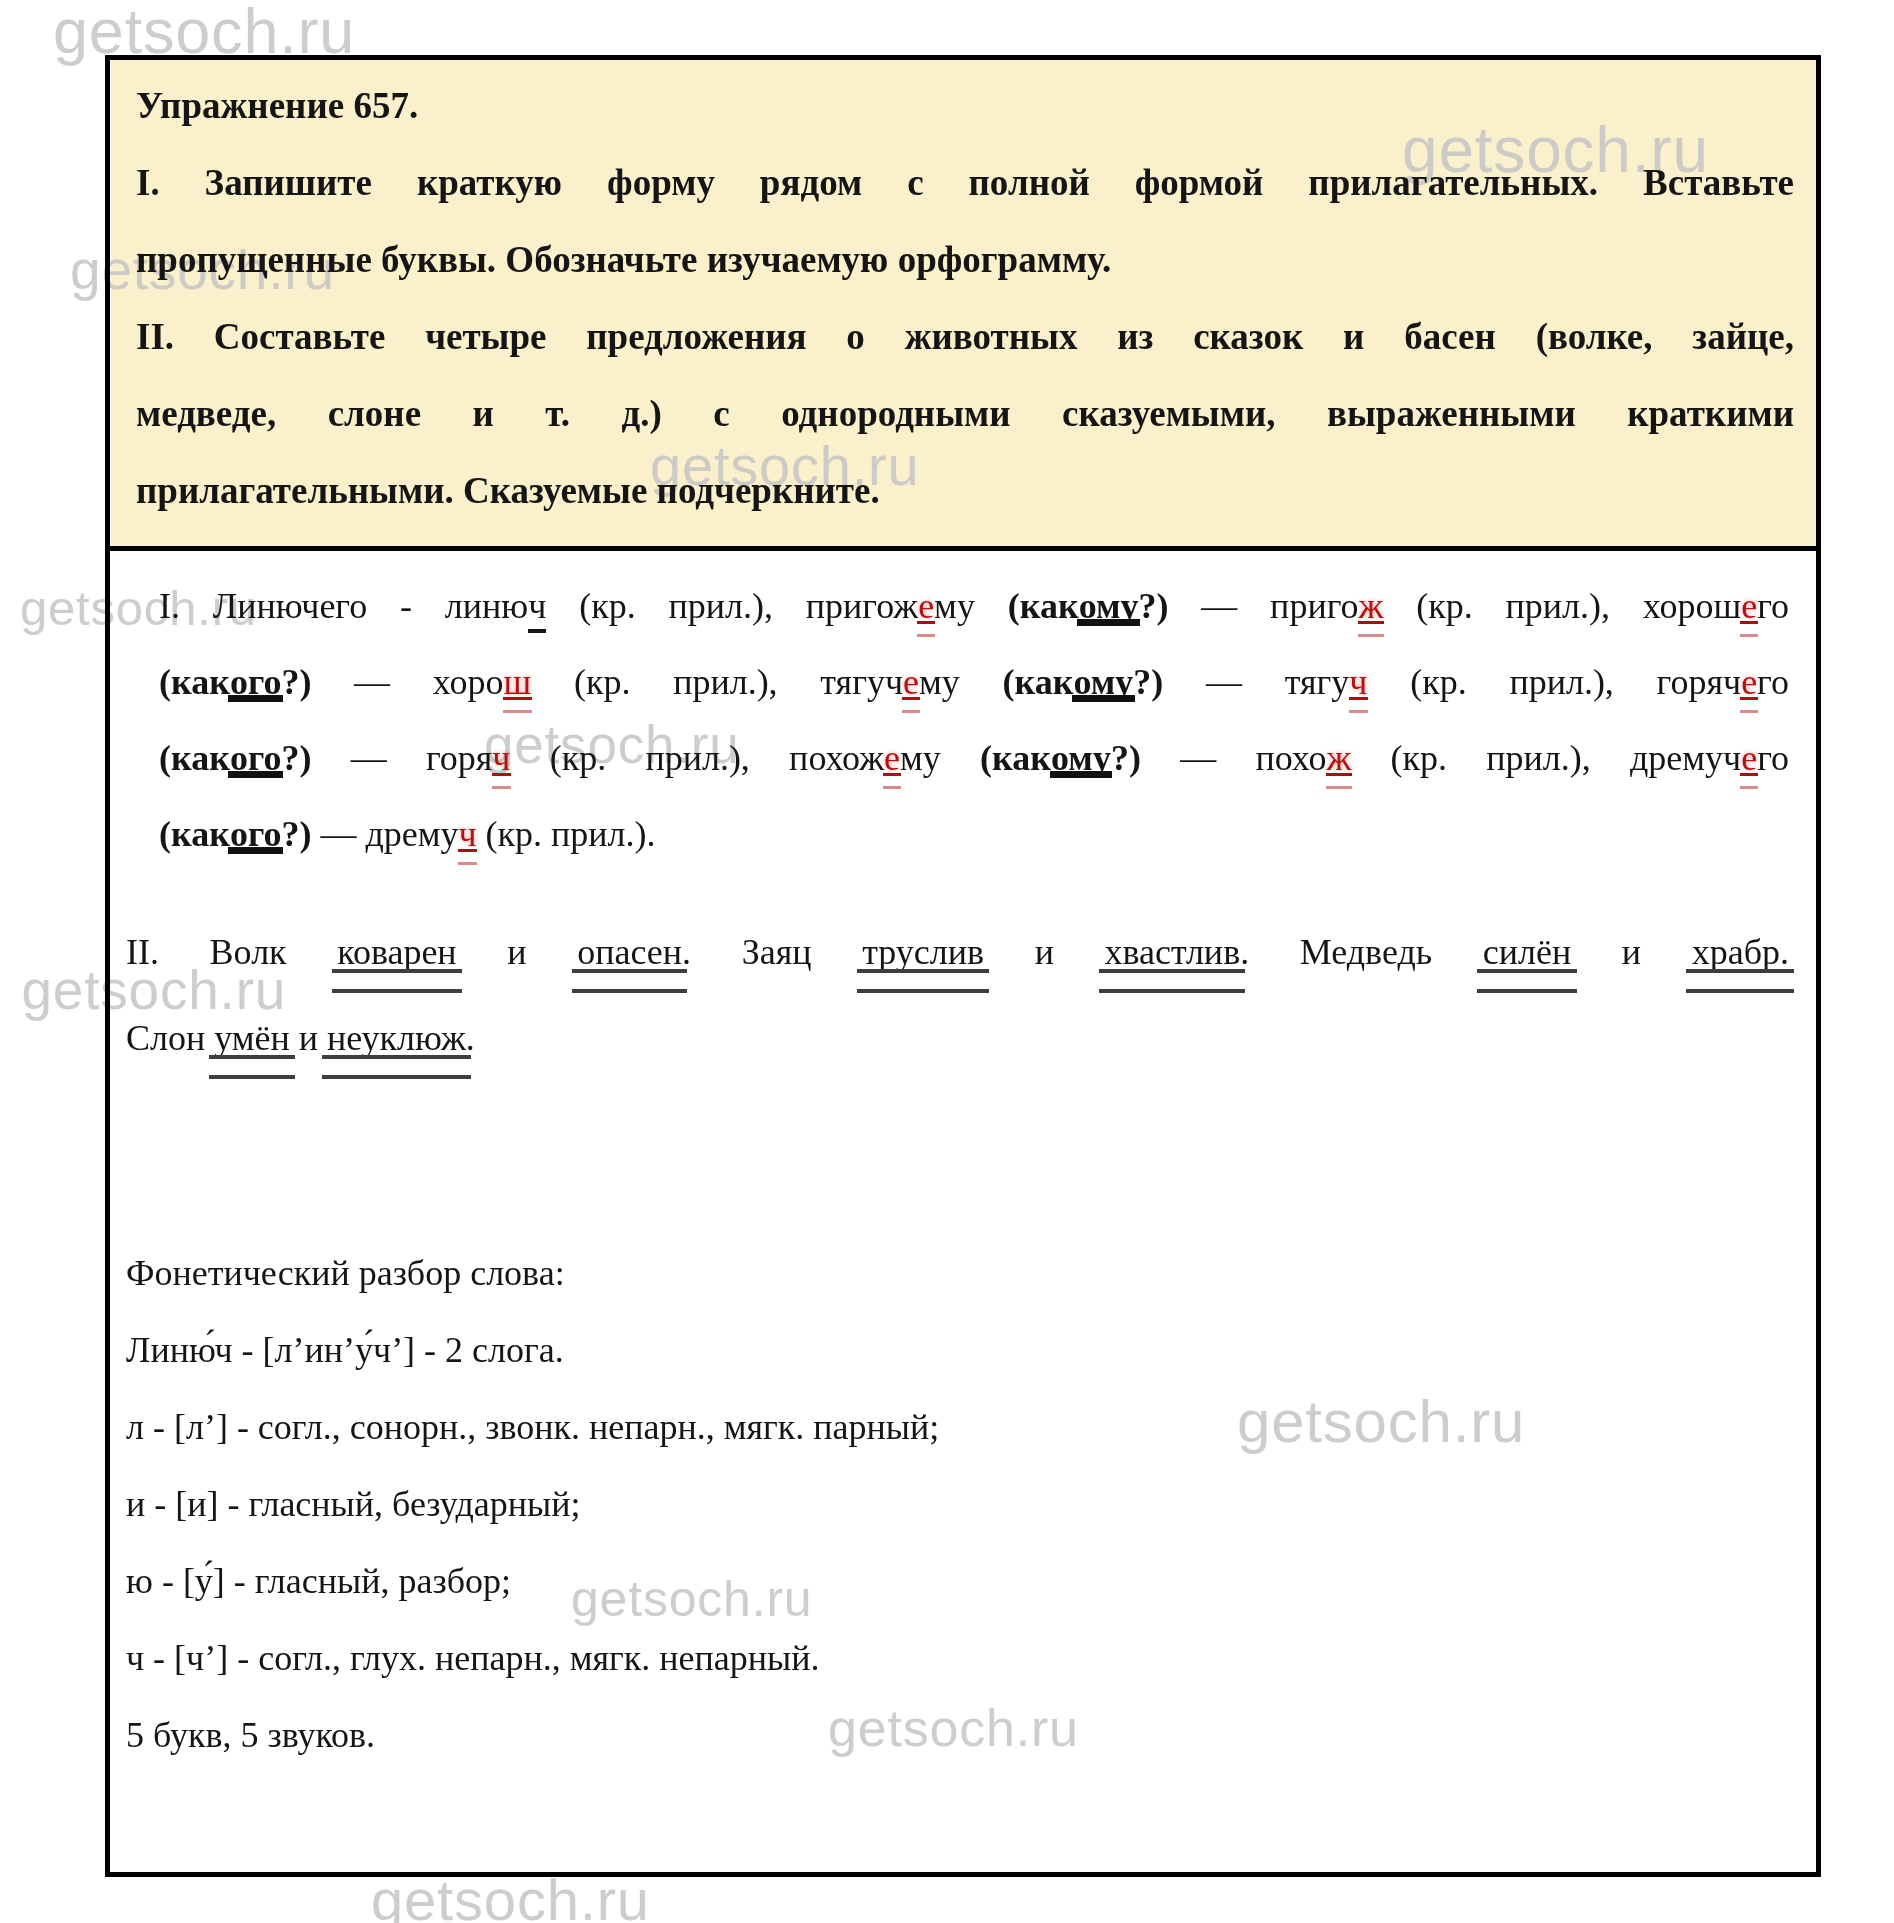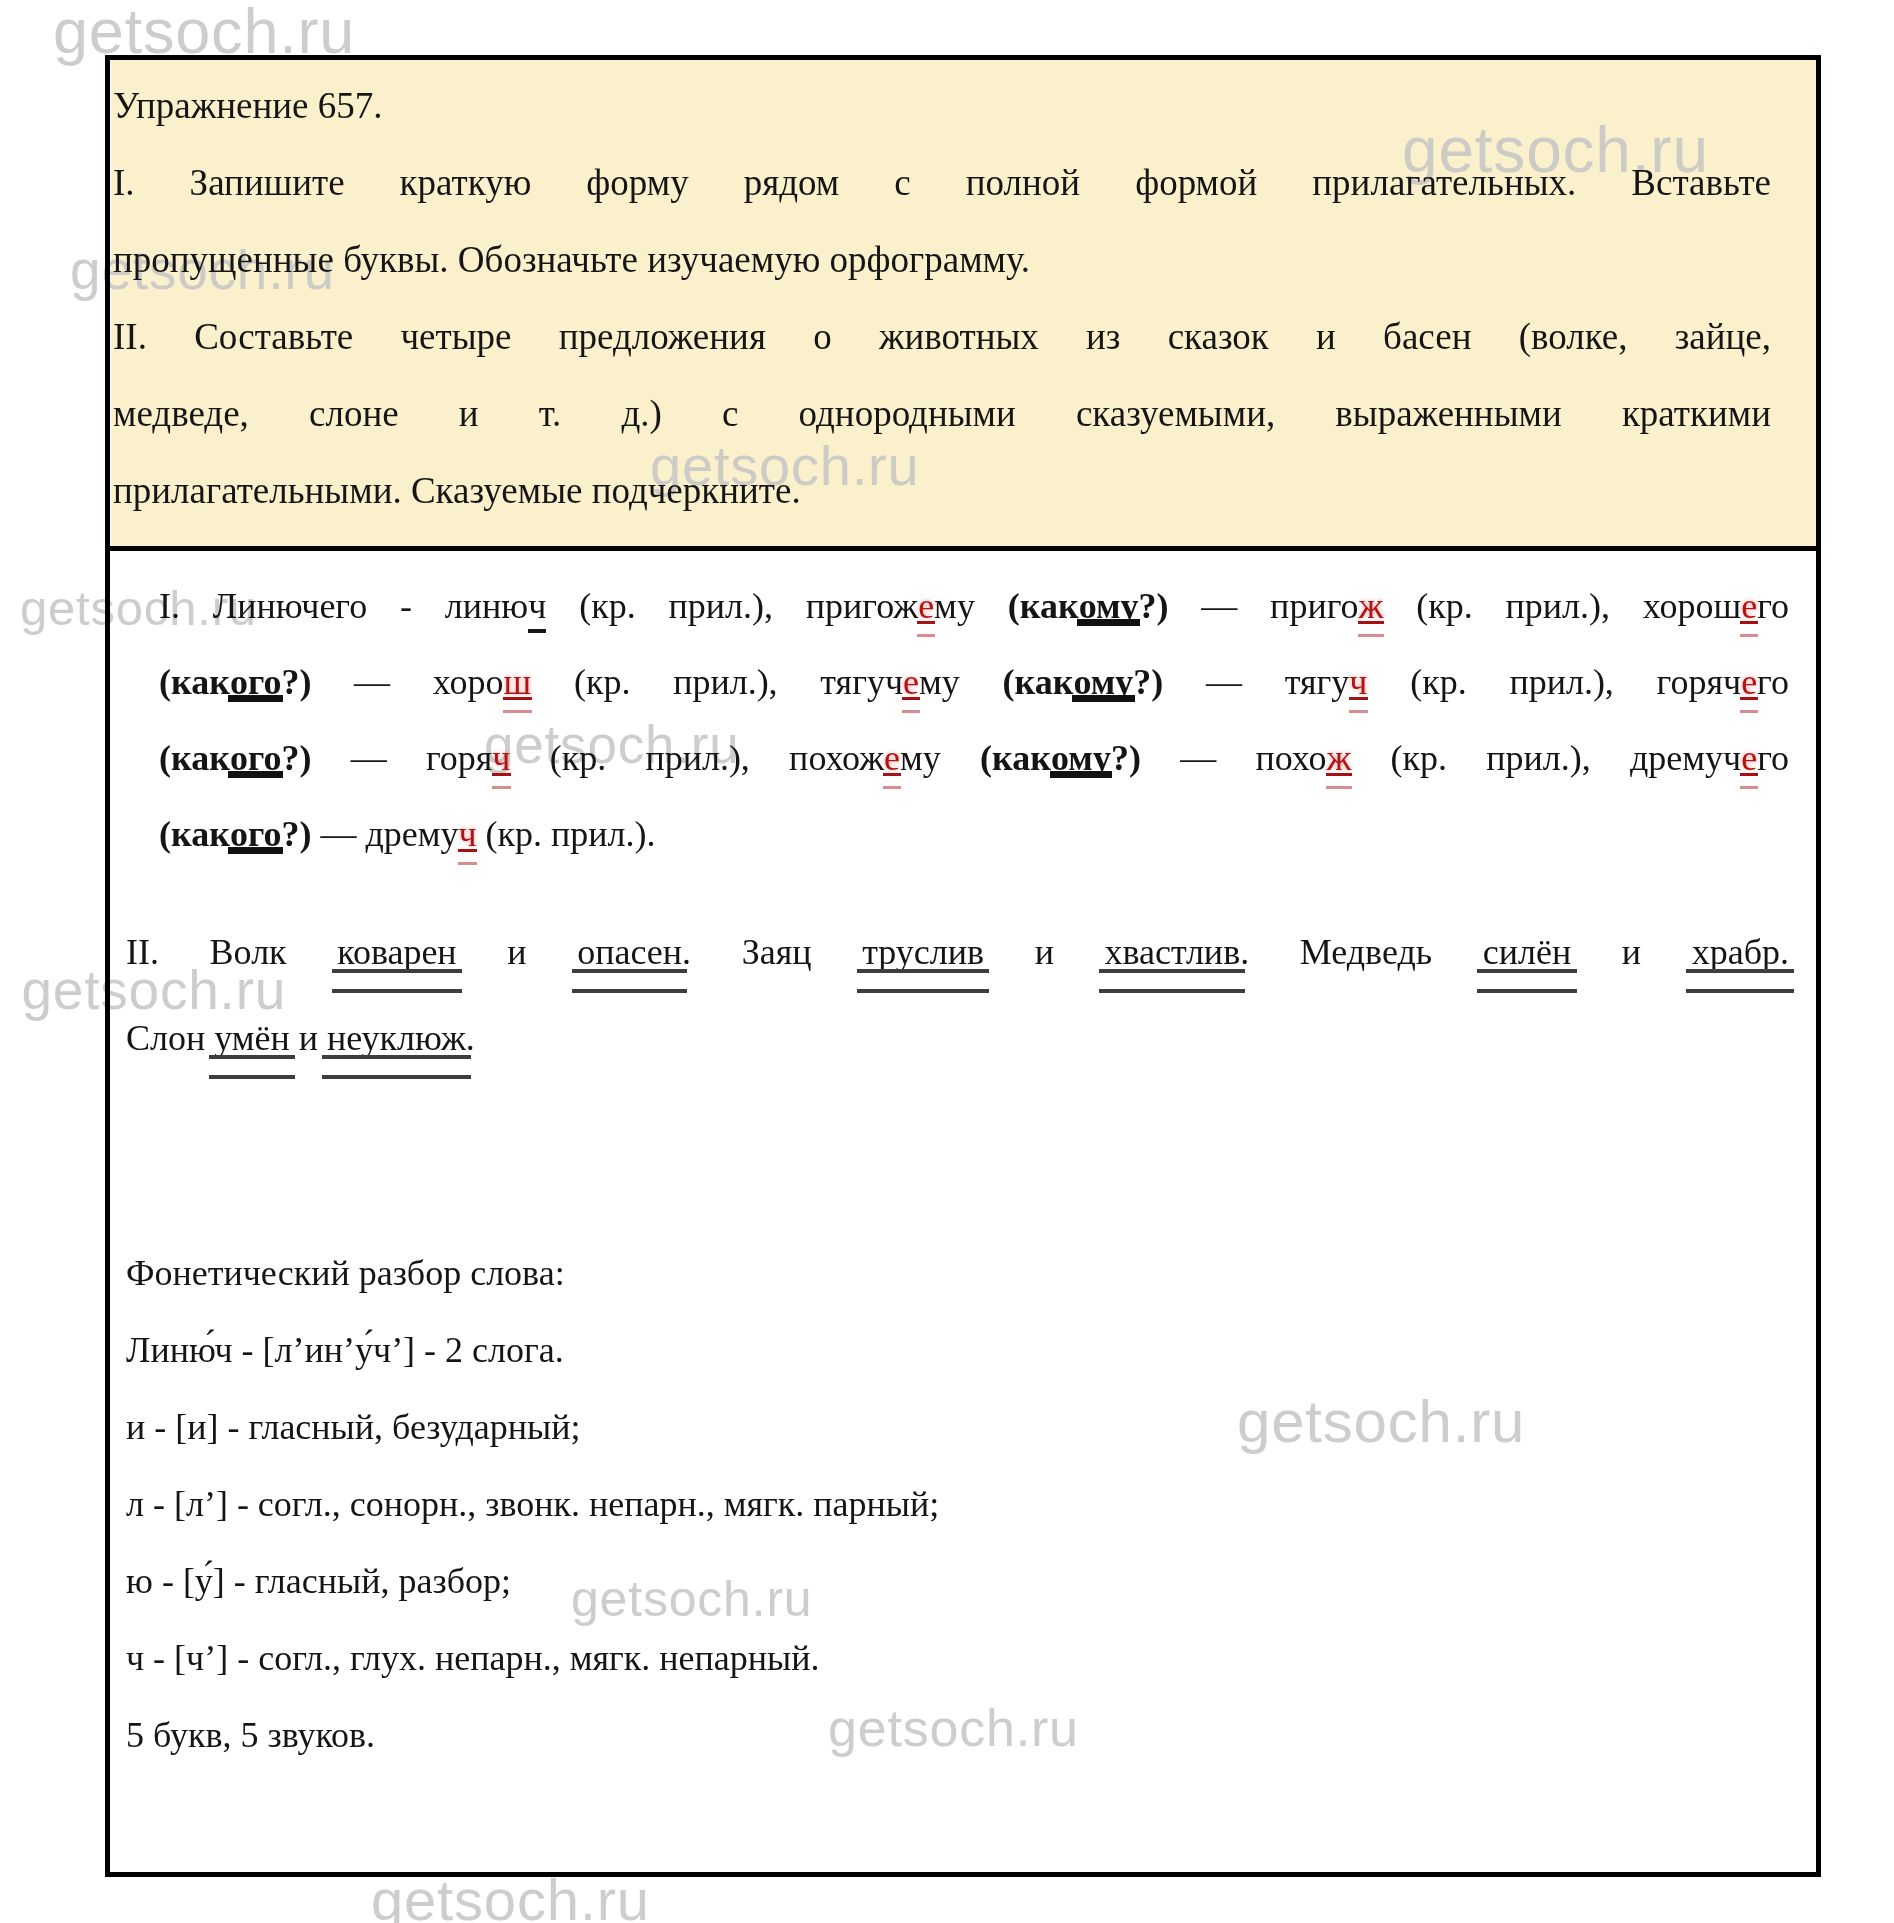--- a/index.html
+++ b/index.html
@@ -10,21 +10,21 @@
     color:#151515;
   }
   
   .bg-header{position:absolute;left:111px;top:60px;width:1705px;height:486px;background:#FBF0CC;z-index:0;}
   .wm{position:absolute;z-index:1;color:#c5c5c5;opacity:.85;font-family:"Liberation Sans",sans-serif;font-weight:400;letter-spacing:0.8px;white-space:nowrap;}
   .frame{position:absolute;left:105px;top:55px;width:1716px;height:1822px;border:5.3px solid #000;box-sizing:border-box;z-index:3;pointer-events:none;}
   .divider{position:absolute;left:105px;top:546px;width:1716px;height:5.3px;background:#000;z-index:3;}
   .content{position:absolute;left:0;top:0;width:1895px;height:1924px;z-index:4;}
 
   
-  .header-text{position:absolute;left:113px;top:67px;width:1658px;font-size:37px;font-weight:400;}
+  .header-text{position:absolute;left:136px;top:67px;width:1658px;font-size:37px;font-weight:700;}
   .hl{line-height:77px;white-space:normal;}
   .just{text-align:justify;text-align-last:justify;}
 
   
   .para{position:absolute;left:126px;width:1663px;font-size:36px;}
   .p-sec1{top:568px;}
   .p-sec1 .bl{line-height:76px;margin-left:33px;}
   .p-sec2{top:909px;}
   .p-sec2 .bl{line-height:86px;}
   .p-phon{top:1235px;}
@@ -93,21 +93,21 @@
   </div>
 
   <div class="para p-sec2">
     <div class="bl just"><span>II. Волк </span><span class="sd2">коварен</span><span> и </span><span class="sd2">опасен</span><span>. Заяц </span><span class="sd2">труслив</span><span> и </span><span class="sd2">хвастлив</span><span>. Медведь </span><span class="sd2">силён</span><span> и </span><span class="sd2">храбр.</span></div>
     <div class="bl"><span>Слон </span><span class="sd2">умён</span><span> и </span><span class="sd2">неуклюж</span><span>.</span></div>
   </div>
 
   <div class="para p-phon">
     <div class="bl">Фонетический разбор слова:</div>
     <div class="bl">Линю́ч - [л’ин’у́ч’] - 2 слога.</div>
+    <div class="bl">л - [л’] - согл., сонорн., звонк. непарн., мягк. парный;</div>
     <div class="bl">и - [и] - гласный, безударный;</div>
-    <div class="bl">л - [л’] - согл., сонорн., звонк. непарн., мягк. парный;</div>
     <div class="bl">ю - [у́] - гласный, разбор;</div>
     <div class="bl">ч - [ч’] - согл., глух. непарн., мягк. непарный.</div>
     <div class="bl">5 букв, 5 звуков.</div>
   </div>
 
 </div>
 
 
 </body></html>

